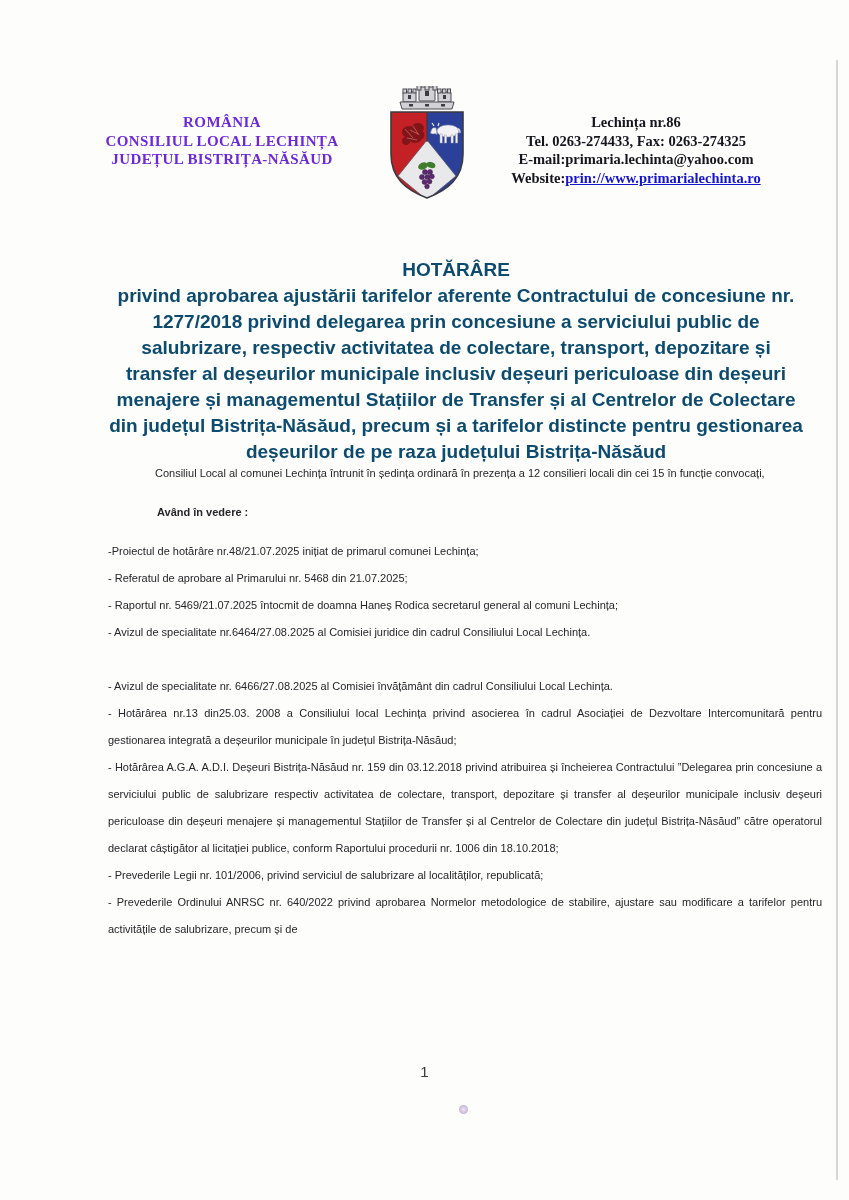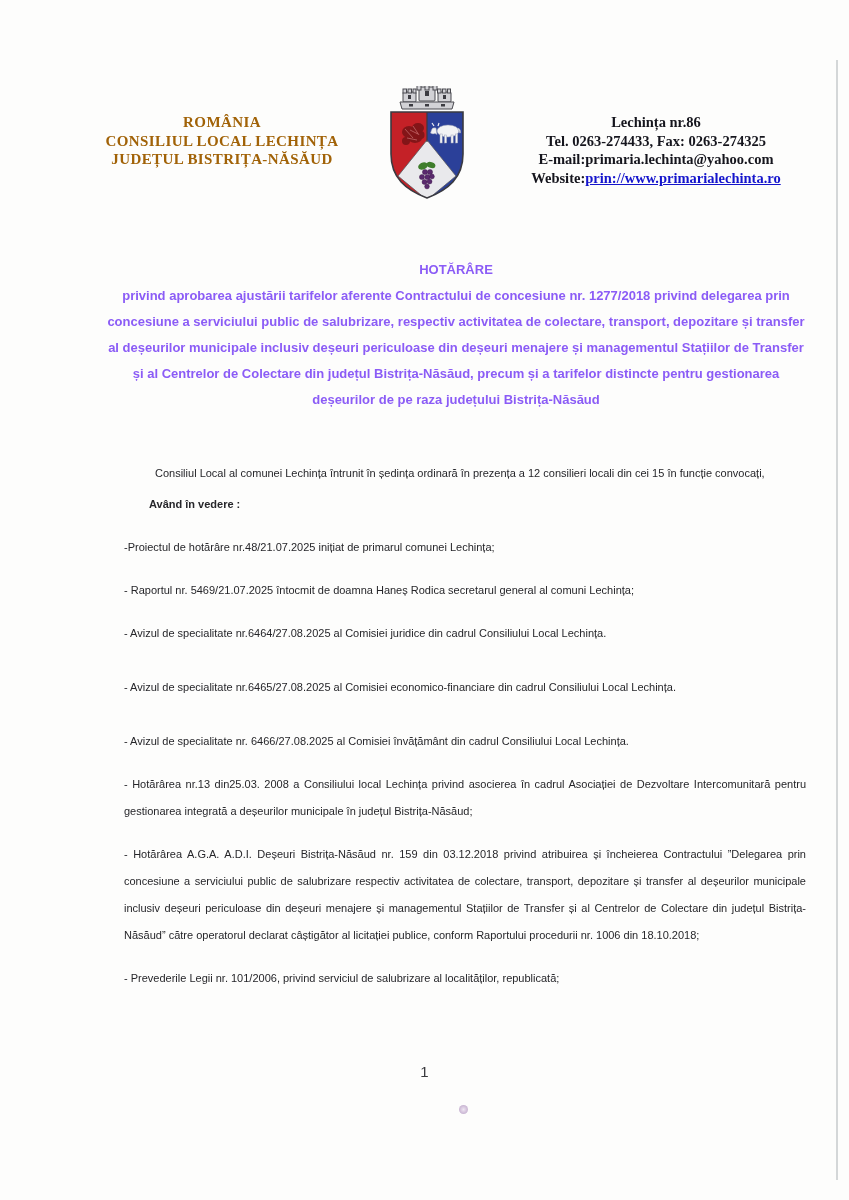--- a/index.html
+++ b/index.html
@@ -27,58 +27,58 @@
     border-radius:50%;
     background:radial-gradient(circle at 50% 50%, #efe6f2 0%, #c8b4d2 70%, #d8cce0 100%);
   }
   
   .header-authority{
     position:absolute;left:92px;top:113px;width:260px;
     text-align:center;
     font-family:"Liberation Serif", serif;
     font-weight:bold;
     font-size:15px;line-height:18.5px;
-    color:#a16207;
+    color:#6d28d9;
     letter-spacing:.4px;
   }
   .coat{
     position:absolute;left:382px;top:86px;width:90px;height:118px;
   }
   .header-contact{
-    position:absolute;left:488px;top:113px;width:336px;
+    position:absolute;left:468px;top:113px;width:336px;
     text-align:center;
     font-family:"Liberation Serif", serif;
     font-weight:bold;
     font-size:14.5px;line-height:18.5px;
     color:#15151d;
   }
   .header-contact a{
     color:#1414cc;
     text-decoration:underline;
   }
   
   .title-block{
     position:absolute;left:100px;top:257px;width:712px;
     text-align:center;
     font-weight:bold;
-    font-size:13px;line-height:26px;
-    color:#8b5cf6;
+    font-size:19px;line-height:26px;
+    color:#0c4a6e;
   }
   .title-block .heading{display:block;}
   .title-block .subject{display:block;margin:0 6px;}
   
   .body-block{
     position:absolute;left:108px;top:460px;width:714px;
     font-size:11px;line-height:27px;
     text-align:justify;
     color:#26262a;
   }
   .intro{ text-indent:47px; margin:0; }
-  .having{ font-weight:bold; margin:4px; padding-left:37px; }
-  .item{ margin:16px; }
+  .having{ font-weight:bold; margin:12px; padding-left:37px; }
+  .item{ margin:0; }
   .gap-after{ margin-bottom:27px; }
   
   .page-number{
     position:absolute;left:0;top:1063px;width:100%;
     text-align:center;
     font-size:15px;color:#3a3a3e;
   }
 </style>
 </head>
 <body>
@@ -192,24 +192,25 @@
 
   <div class="title-block">
     <span class="heading">HOTĂRÂRE</span>
     <span class="subject">privind aprobarea ajustării tarifelor aferente Contractului de concesiune nr. 1277/2018 privind delegarea prin concesiune a serviciului public de salubrizare, respectiv activitatea de colectare, transport, depozitare și transfer al deșeurilor municipale inclusiv deșeuri periculoase din deșeuri menajere și managementul Stațiilor de Transfer și al Centrelor de Colectare din județul Bistrița-Năsăud, precum și a tarifelor distincte pentru gestionarea deșeurilor de pe raza județului Bistrița-Năsăud</span>
   </div>
 
   <div class="body-block">
     <p class="intro">Consiliul Local al comunei  Lechința întrunit în ședința ordinară în prezența a 12 consilieri locali din cei 15 în funcție convocați,</p>
     <p class="having">Având în vedere :</p>
     <p class="item">-Proiectul de hotărâre nr.48/21.07.2025 inițiat de primarul comunei Lechința;</p>
+    <p class="item">- Referatul de aprobare al Primarului nr. 5468 din 21.07.2025;</p>
     <p class="item">- Raportul nr. 5469/21.07.2025 întocmit de doamna Haneș Rodica secretarul general al comuni Lechința;</p>
     <p class="item gap-after">- Avizul de specialitate nr.6464/27.08.2025 al Comisiei juridice din cadrul Consiliului Local Lechința.</p>
-    <p class="item gap-after">- Avizul de specialitate nr.6465/27.08.2025 al Comisiei economico-financiare din cadrul Consiliului Local Lechința.</p>
     <p class="item">- Avizul de specialitate nr. 6466/27.08.2025 al Comisiei învățământ din cadrul Consiliului Local Lechința.</p>
     <p class="item">- Hotărârea nr.13 din25.03. 2008 a Consiliului local Lechința privind asocierea în cadrul Asociației de Dezvoltare Intercomunitară pentru gestionarea integrată a deșeurilor municipale în județul Bistrița-Năsăud;</p>
     <p class="item">- Hotărârea A.G.A. A.D.I. Deșeuri Bistrița-Năsăud nr. 159 din 03.12.2018 privind atribuirea și încheierea Contractului ”Delegarea prin concesiune a serviciului public de salubrizare respectiv activitatea de colectare, transport, depozitare și transfer al deșeurilor municipale inclusiv deșeuri periculoase din deșeuri menajere și managementul Stațiilor de Transfer și al Centrelor de Colectare din județul Bistrița-Năsăud” către operatorul declarat câștigător al licitației publice, conform Raportului procedurii nr. 1006 din 18.10.2018;</p>
     <p class="item">- Prevederile Legii nr. 101/2006, privind serviciul de salubrizare al localităților, republicată;</p>
+    <p class="item">- Prevederile Ordinului ANRSC nr. 640/2022 privind aprobarea Normelor metodologice de stabilire, ajustare sau modificare a tarifelor pentru activitățile de salubrizare, precum și de</p>
   </div>
 
   <div class="page-number">1</div>
 
 </div>
 
 </body></html>

